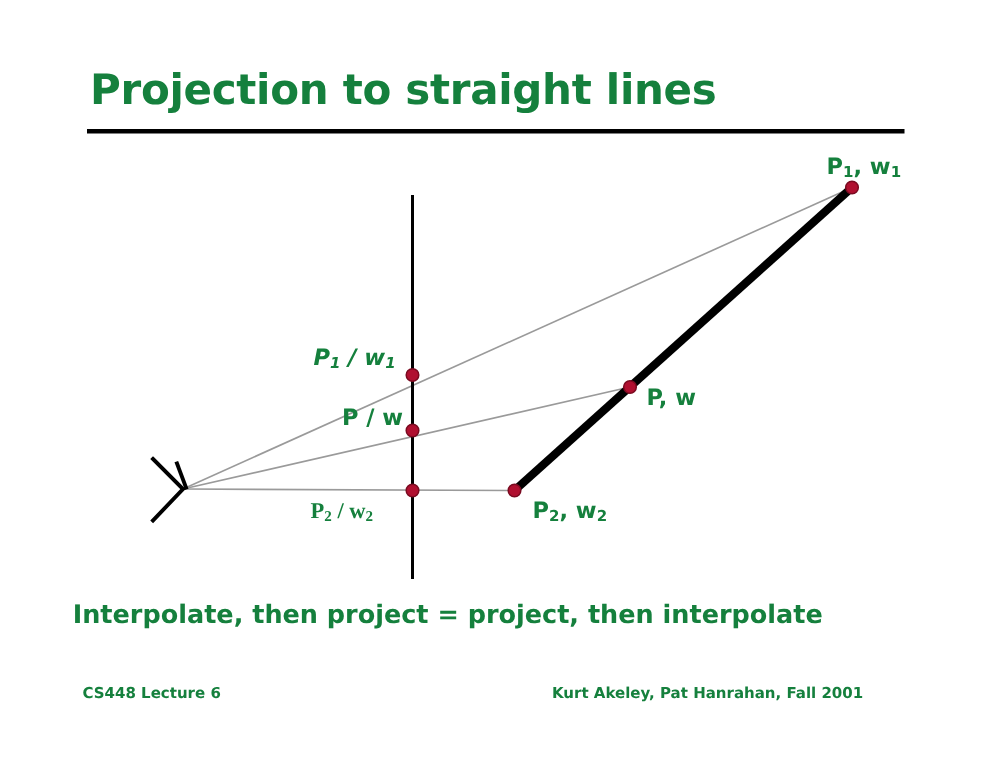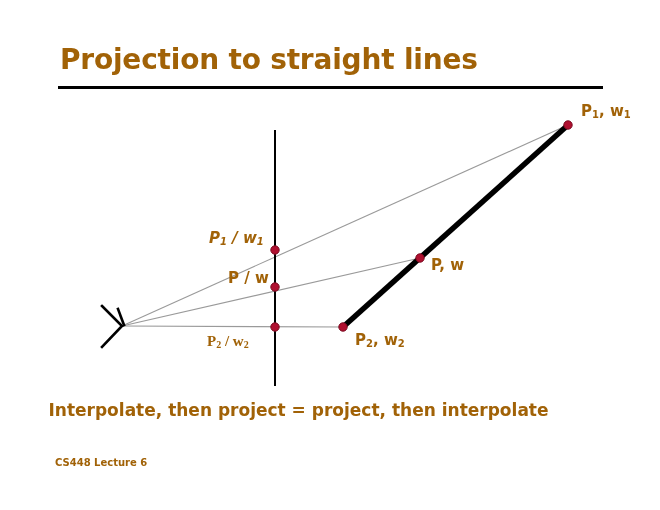--- a/index.html
+++ b/index.html
@@ -8,21 +8,21 @@
     padding: 0;
     background: #ffffff;
   }
   #slide {
     position: relative;
     width: 660px;
     height: 510px;
     background: #ffffff;
     overflow: hidden;
     font-family: "DejaVu Sans", "Liberation Sans", sans-serif;
-    color: #a16207;
+    color: #15803d;
   }
 
   
   #title {
     position: absolute;
     left: 60px;
     top: 43px;
     font-size: 28px;
     font-weight: bold;
     letter-spacing: -0.2px;
@@ -55,21 +55,21 @@
     white-space: nowrap;
     line-height: 1;
   }
   .dlabel sub {
     font-size: 10px;
     font-weight: bold;
     vertical-align: baseline;
     position: relative;
     top: 2px;
   }
-  #lbl-p1w1   { left: 581px; top: 104px; }
+  #lbl-p1w1   { left: 551px; top: 104px; }
   #lbl-p1_w1  { left: 209px; top: 231px; font-style: italic; }
   #lbl-p_w    { left: 228px; top: 271px; }
   #lbl-p2_w2  { left: 207px; top: 334px; font-family: Liberation Serif, serif; }
   #lbl-p2w2   { left: 355px; top: 333px; }
   #lbl-p_w2   { left: 431px; top: 258px; text-align: right; }
 
   
   #caption {
     position: absolute;
     left: 0;
@@ -138,14 +138,15 @@
 
   <div class="dlabel" id="lbl-p2_w2"><span>P</span><sub>2</sub><span> / w</span><sub>2</sub></div>
 
   <div class="dlabel" id="lbl-p2w2"><span>P</span><sub>2</sub><span>, w</span><sub>2</sub></div>
 
   <div class="dlabel" id="lbl-p_w2">P, w</div>
 
   <div id="caption">Interpolate, then project  =  project, then interpolate</div>
 
   <div class="footer" id="footer-left">CS448 Lecture 6</div>
+  <div class="footer" id="footer-right">Kurt Akeley, Pat Hanrahan, Fall 2001</div>
 
 </div>
 
 </body></html>

